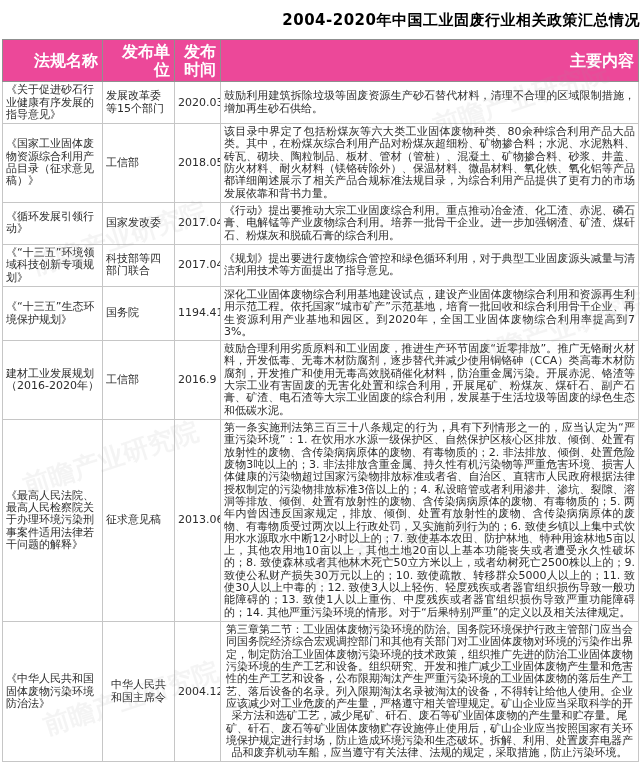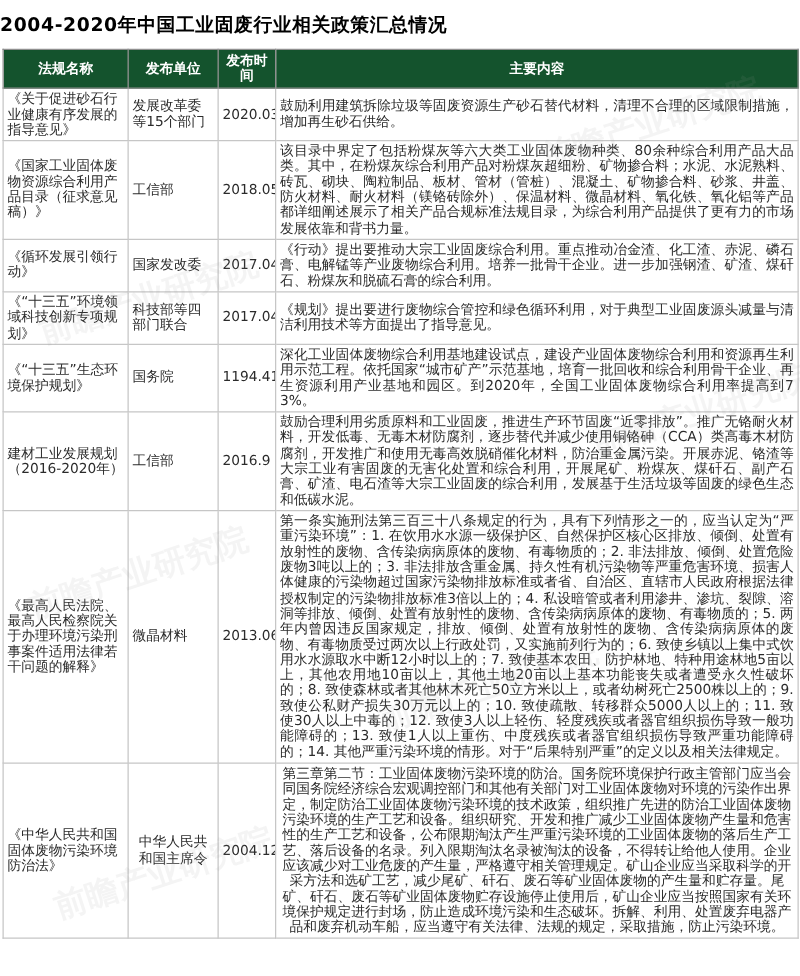--- a/index.html
+++ b/index.html
@@ -7,30 +7,30 @@
     width:640px; height:781px;
     background:#ffffff;
     font-family:"DejaVu Sans", sans-serif;
     position:relative;
     overflow:hidden;
   }
   .page { position:relative; width:640px; height:781px; }
 
   .title {
     font-size:15px; font-weight:bold; color:#000;
-    text-align:left; margin:11px 0 9px 0; letter-spacing:.5px;
+    text-align:right; margin:11px 0 9px 0; letter-spacing:.5px;
   }
 
   table.policy {
     border-collapse:collapse; table-layout:fixed;
     width:636px; margin:0 2px; font-size:11px;
   }
   th {
-    background:#14532d; color:#fff; font-weight:bold;
-    text-align:center; padding:3px 4px; font-size:11px;
+    background:#ec4899; color:#fff; font-weight:bold;
+    text-align:right; padding:3px 4px; font-size:16px;
     border:1px solid #8f8f8f; line-height:1.1;
   }
   td {
     border:1px solid #c6c6c6; background:#fff;
     padding:2px 3px; color:#2b2b2b;
     line-height:1.12; vertical-align:middle;
     word-break:break-all; overflow:hidden;
   }
   td.col-name    { text-align:left; }
   td.col-publisher{ text-align:left; }
@@ -112,21 +112,21 @@
           <td class="col-content">深化工业固体废物综合利用基地建设试点，建设产业固体废物综合利用和资源再生利用示范工程。依托国家“城市矿产”示范基地，培育一批回收和综合利用骨干企业、再生资源利用产业基地和园区。到2020年，全国工业固体废物综合利用率提高到73%。</td>
         </tr>
         <tr>
           <td class="col-name">建材工业发展规划（2016-2020年）</td>
           <td class="col-publisher">工信部</td>
           <td class="col-date">2016.9</td>
           <td class="col-content">鼓励合理利用劣质原料和工业固废，推进生产环节固废“近零排放”。推广无铬耐火材料，开发低毒、无毒木材防腐剂，逐步替代并减少使用铜铬砷（CCA）类高毒木材防腐剂，开发推广和使用无毒高效脱硝催化材料，防治重金属污染。开展赤泥、铬渣等大宗工业有害固废的无害化处置和综合利用，开展尾矿、粉煤灰、煤矸石、副产石膏、矿渣、电石渣等大宗工业固废的综合利用，发展基于生活垃圾等固废的绿色生态和低碳水泥。</td>
         </tr>
         <tr>
           <td class="col-name">《最高人民法院、最高人民检察院关于办理环境污染刑事案件适用法律若干问题的解释》</td>
-          <td class="col-publisher">微晶材料</td>
+          <td class="col-publisher">征求意见稿</td>
           <td class="col-date">2013.06</td>
           <td class="col-content">第一条实施刑法第三百三十八条规定的行为，具有下列情形之一的，应当认定为“严重污染环境”：1. 在饮用水水源一级保护区、自然保护区核心区排放、倾倒、处置有放射性的废物、含传染病病原体的废物、有毒物质的；2. 非法排放、倾倒、处置危险废物3吨以上的；3. 非法排放含重金属、持久性有机污染物等严重危害环境、损害人体健康的污染物超过国家污染物排放标准或者省、自治区、直辖市人民政府根据法律授权制定的污染物排放标准3倍以上的；4. 私设暗管或者利用渗井、渗坑、裂隙、溶洞等排放、倾倒、处置有放射性的废物、含传染病病原体的废物、有毒物质的；5. 两年内曾因违反国家规定，排放、倾倒、处置有放射性的废物、含传染病病原体的废物、有毒物质受过两次以上行政处罚，又实施前列行为的；6. 致使乡镇以上集中式饮用水水源取水中断12小时以上的；7. 致使基本农田、防护林地、特种用途林地5亩以上，其他农用地10亩以上，其他土地20亩以上基本功能丧失或者遭受永久性破坏的；8. 致使森林或者其他林木死亡50立方米以上，或者幼树死亡2500株以上的；9. 致使公私财产损失30万元以上的；10. 致使疏散、转移群众5000人以上的；11. 致使30人以上中毒的；12. 致使3人以上轻伤、轻度残疾或者器官组织损伤导致一般功能障碍的；13. 致使1人以上重伤、中度残疾或者器官组织损伤导致严重功能障碍的；14. 其他严重污染环境的情形。对于“后果特别严重”的定义以及相关法律规定。</td>
         </tr>
         <tr>
           <td class="col-name">《中华人民共和国固体废物污染环境防治法》</td>
           <td class="col-publisher">中华人民共和国主席令</td>
           <td class="col-date">2004.12</td>
           <td class="col-content">第三章第二节：工业固体废物污染环境的防治。国务院环境保护行政主管部门应当会同国务院经济综合宏观调控部门和其他有关部门对工业固体废物对环境的污染作出界定，制定防治工业固体废物污染环境的技术政策，组织推广先进的防治工业固体废物污染环境的生产工艺和设备。组织研究、开发和推广减少工业固体废物产生量和危害性的生产工艺和设备，公布限期淘汰产生严重污染环境的工业固体废物的落后生产工艺、落后设备的名录。列入限期淘汰名录被淘汰的设备，不得转让给他人使用。企业应该减少对工业危废的产生量，严格遵守相关管理规定。矿山企业应当采取科学的开采方法和选矿工艺，减少尾矿、矸石、废石等矿业固体废物的产生量和贮存量。尾矿、矸石、废石等矿业固体废物贮存设施停止使用后，矿山企业应当按照国家有关环境保护规定进行封场，防止造成环境污染和生态破坏。拆解、利用、处置废弃电器产品和废弃机动车船，应当遵守有关法律、法规的规定，采取措施，防止污染环境。</td>
         </tr>
       </tbody>

